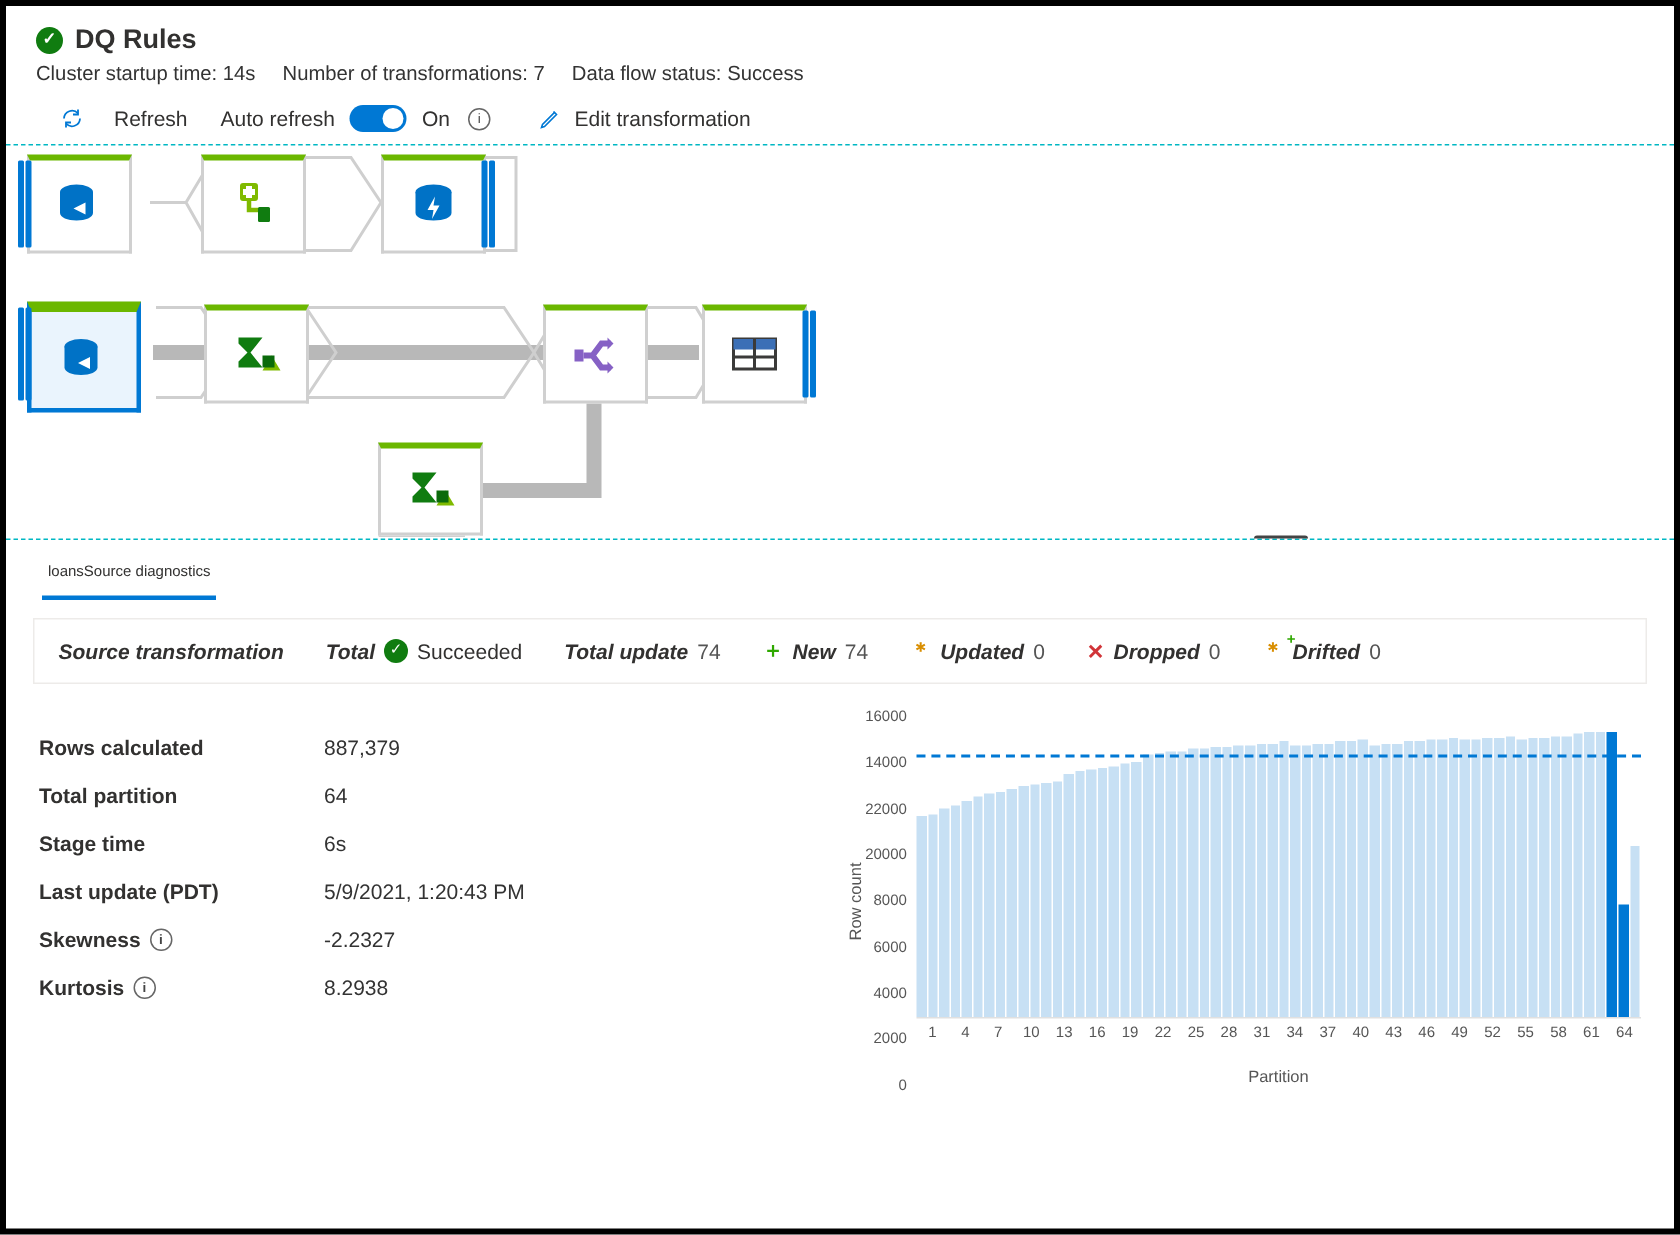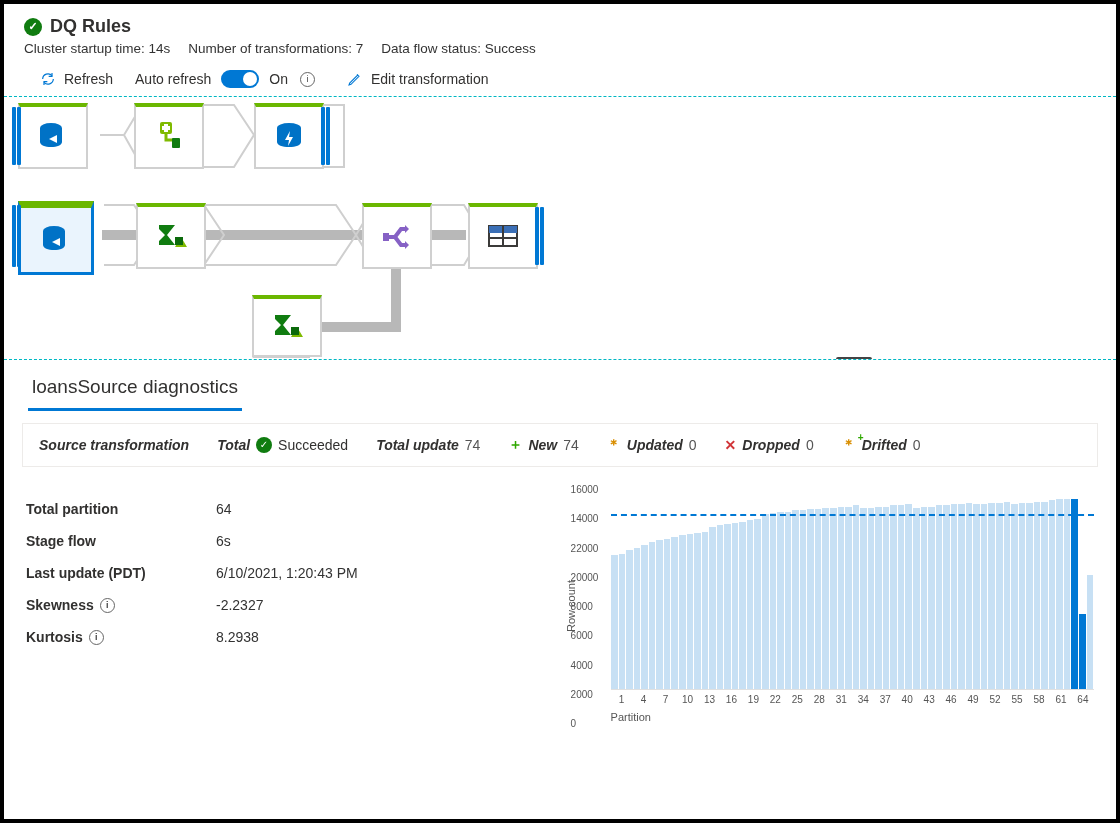--- a/index.html
+++ b/index.html
@@ -23,21 +23,21 @@
   .page { width:100%; height:100%; display:flex; flex-direction:column; }
 
   
   .hdr { padding:12px 20px 6px 20px; }
   .hdr-title { display:flex; align-items:center; gap:8px; font-size:18px; font-weight:600; }
   .status-ok { display:inline-flex; width:18px; height:18px; border-radius:50%; background:var(--success-green); align-items:center; justify-content:center; color:#fff; font-size:11px; line-height:1; flex:none; }
   .hdr-meta { display:flex; gap:18px; margin-top:4px; color:#333; font-size:13.5px; }
   .hdr-meta span b { font-weight:400; }
 
   .toolbar { display:flex; align-items:center; gap:22px; padding:8px 20px 8px 36px; font-size:14px; }
-  .btn-refresh { display:inline-flex; align-items:center; gap:8px; color:var(--dark); cursor:pointer; }
+  .btn-refresh { display:inline-flex; align-items:center; gap:20px; color:var(--dark); cursor:pointer; }
   .btn-refresh svg { width:16px; height:16px; stroke:var(--azure-blue); fill:none; stroke-width:1.8; }
   .auto-refresh { display:inline-flex; align-items:center; gap:10px; }
   .switch { position:relative; width:38px; height:18px; background:var(--azure-blue); border-radius:10px; cursor:pointer; }
   .switch::after { content:""; position:absolute; right:2px; top:2px; width:14px; height:14px; border-radius:50%; background:#fff; }
   .info-circ { display:inline-flex; width:13px; height:13px; border:1px solid #666; border-radius:50%; align-items:center; justify-content:center; font-size:9px; color:#444; margin-left:2px; }
   .btn-edit { display:inline-flex; align-items:center; gap:8px; color:var(--dark); cursor:pointer; margin-left:10px; }
   .btn-edit svg { width:16px; height:16px; stroke:var(--azure-blue); fill:none; stroke-width:1.6; }
 
   
   .diagram { position:relative; flex:none; height:262px; border-top:1px dashed var(--canvas-dash); border-bottom:1px dashed var(--canvas-dash); overflow:hidden; }
@@ -48,21 +48,21 @@
   .node.selected .box { border:3px solid var(--azure-blue); border-top:7px solid var(--accent-green); background:#eaf4fd; height:64px; width:70px; }
   
   .flank { position:absolute; background:var(--azure-blue); border-radius:1px; }
 
   
   .ic { width:36px; height:36px; display:inline-block; }
 
   
   .pane { flex:1 1 auto; overflow:auto; padding:0 18px 12px 18px; }
   .tab-bar { padding:10px 6px 0 6px; }
-  .tab { display:inline-block; padding:6px 4px 10px 4px; font-size:19px; color:var(--dark); border-bottom:3px solid var(--azure-blue); }
+  .tab { display:inline-block; padding:6px 4px 10px 4px; font-size:10px; color:var(--dark); border-bottom:3px solid var(--azure-blue); }
   .summary-row { display:flex; gap:28px; align-items:center; background:#fff; border:1px solid var(--border); padding:12px 16px; margin-top:12px; font-size:14px; flex-wrap:wrap; }
   .summary-row .chip { display:inline-flex; gap:6px; align-items:center; }
   .num { color:#555; }
   .sr-label { font-weight:600;font-style:italic; }
   .plus { color:#2fa800; font-weight:700; }
   .ast { font-weight:700; }
   .ast.orange { color:var(--orange); }
   .ast.red { color:var(--red); }
   .drift { position:relative; }
   .drift .mini-plus { position:absolute; top:-4px; right:-8px; color:#2fa800; font-size:10px; font-weight:700; }
@@ -76,24 +76,24 @@
 
   
   .pchart { flex:1; }
   .chart { position:relative; margin-top:4px; margin-left:24px; }
   .yaxis-label { position:absolute; left:-26px; top:50%; transform:translateY(-50%) rotate(-90deg); transform-origin:center; font-size:11px; color:#555; white-space:nowrap; }
   .plot { position:relative; height:200px; margin-left:40px; border-bottom:1px solid #e0e0e0; display:flex; align-items:flex-end; gap:0; }
   .bar { flex:1 1 0; background:var(--bar-light); margin:0 0.5px; min-width:3px; }
   .bar.hi { background:var(--bar-dark); }
   .avg-line { position:absolute; left:0; right:0; border-top:2px dashed var(--bar-dark); }
   .yticks { position:absolute; left:0; top:0; bottom:0; width:38px; }
-  .ytick { position:absolute; right:4px; font-size:10px; color:#555; width:34px; transform:translateY(50%);margin-top:33px; }
+  .ytick { position:absolute; right:4px; font-size:10px; color:#555; text-align:right; width:34px; transform:translateY(50%);margin-top:33px; }
   .xticks { position:relative; display:flex; margin-left:40px; margin-top:4px; font-size:10px; color:#555; }
   .xtick { flex:1; text-align:center; }
-  .xlabel { text-align:left; font-size:11px; color:#555; margin-top:6px; margin-left:40px; }
+  .xlabel { text-align:center; font-size:11px; color:#555; margin-top:18px; margin-left:40px; }
 
   .resize-grip { position:absolute; right:130px; top:-6px; width:36px; height:4px; background:#444; border-radius:2px; }
 </style>
 </head>
 <body>
 
 <div class="page">
 
   <div class="hdr">
     <div class="hdr-title">
@@ -268,30 +268,34 @@
       <span class="chip">
           <span class="ast orange drift">＊<span class="mini-plus">+</span></span>
         <span class="sr-label">Drifted</span>
         <span class="num">0</span>
         </span>
     </div>
 
     <div class="body2">
       <div class="stream">
         <div class="kv">
+            <span class="k">Rows calculated</span>
+            <span class="v">887,379</span>
+          </div>
+        <div class="kv">
             <span class="k">Total partition</span>
             <span class="v">64</span>
           </div>
         <div class="kv">
-            <span class="k">Stage flow</span>
+            <span class="k">Stage time</span>
             <span class="v">6s</span>
           </div>
         <div class="kv">
             <span class="k">Last update (PDT)</span>
-            <span class="v">6/10/2021, 1:20:43 PM</span>
+            <span class="v">5/9/2021, 1:20:43 PM</span>
           </div>
         <div class="kv">
             <span class="k">
               <span>Skewness</span>
               <span class="info-circ">i</span>
             </span>
             <span class="v">-2.2327</span>
           </div>
         <div class="kv">
             <span class="k">

